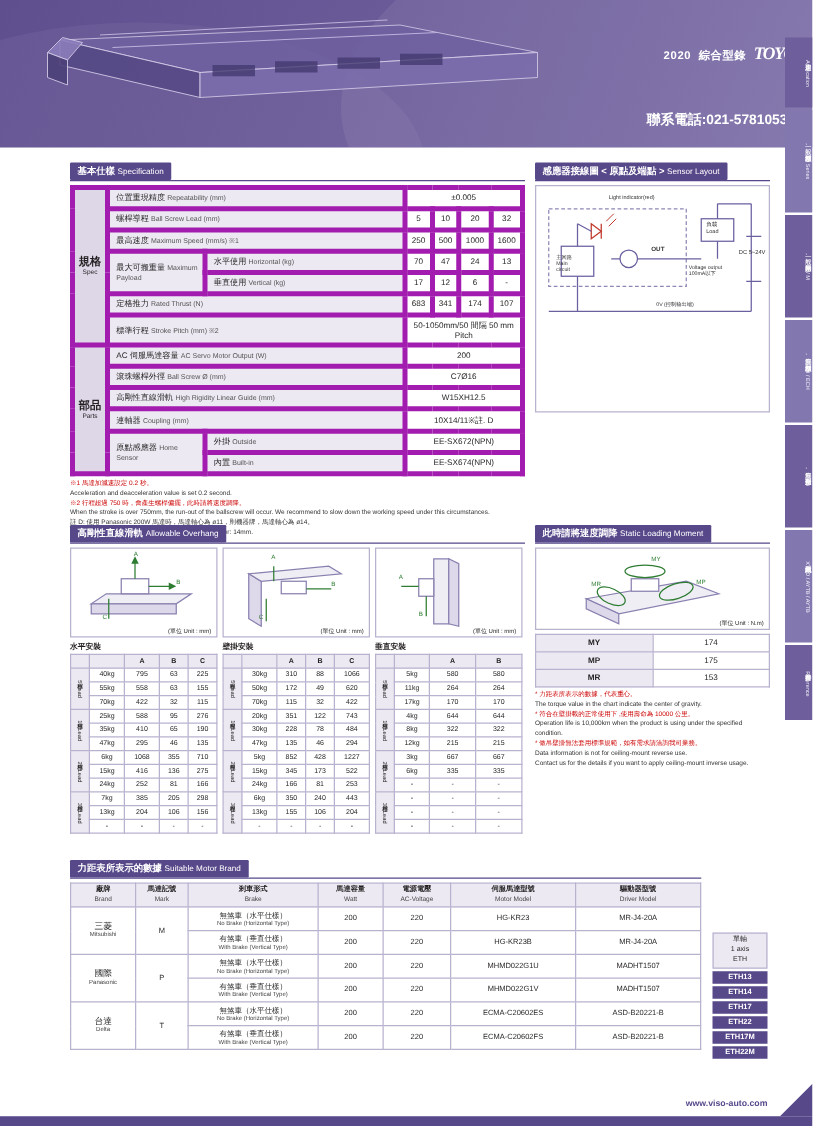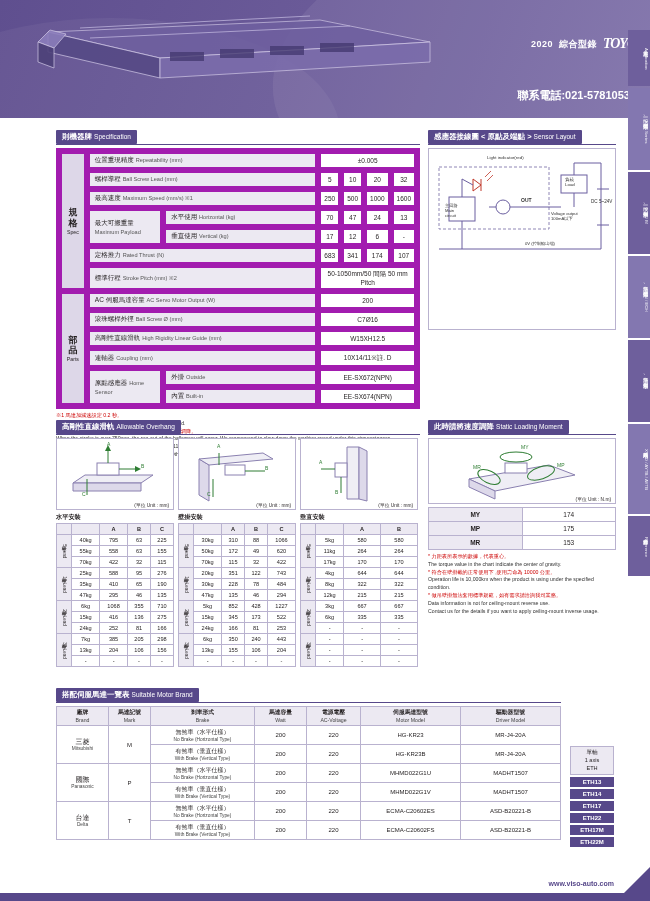--- a/index.html
+++ b/index.html
@@ -75,21 +75,21 @@
   .sec-title .en { font-weight:normal; font-size:6.5px; }
   .sec-bar {
     border-bottom:1px solid #57488a;
     padding-bottom:0px; margin-bottom:3px;
   }
 
   
   table { border-collapse:collapse; }
   .spec-tbl { width:100%; font-size:6.5px; }
   .spec-tbl td {
-    border:6px solid #a21caf;
+    border:4px solid #a21caf;
     padding:2px 3px;
     text-align:center;
     height:13px;
   }
   .spec-tbl td.lbl {
     text-align:left; background:#ece9f2; width:160px; padding-left:5px;
   }
   .spec-tbl td.lbl .en { color:#555; font-size:5.6px; }
   .grp {
     background:#ddd7e8; width:28px; text-align:center;
@@ -210,21 +210,21 @@
     </div>
     <div class="stab" style="height:60px">
       <span>參考資料</span>
       <span class="en">Reference</span>
     </div>
   </div>
 
   <div style="position:absolute;left:56px;top:130px;width:364px;">
     <div class="sec-bar">
       <span class="sec-title">
-        <span>則機器牌</span>
+        <span>基本仕樣</span>
         <span class="en">Specification</span>
       </span>
     </div>
     <table class="spec-tbl">
       <tbody>
           <tr>
         <td class="grp" rowspan="7">
           <span>規格</span>
           <span class="en">Spec</span>
         </td>
@@ -771,21 +771,21 @@
       <div>Operation life is 10,000km when the product is using under the specified condition.</div>
       <div class="red">* 做吊壁掛無法套用標準規範，如有需求請洽詢我司業務。</div>
       <div>Data information is not for ceiling-mount reverse use.</div>
       <div>Contact us for the details if you want to apply ceiling-mount inverse usage.</div>
     </div>
   </div>
 
   <div style="position:absolute;left:56px;top:688px;width:505px;">
     <div class="sec-bar">
       <span class="sec-title">
-        <span>搭配伺服馬達一覽表</span>
+        <span>力距表所表示的數據</span>
         <span class="en">Suitable Motor Brand</span>
       </span>
     </div>
     <table class="mb-tbl">
       <tbody>
           <tr>
         <th style="width:52px">
           <span>廠牌</span>
           <span class="en">Brand</span>
         </th>

